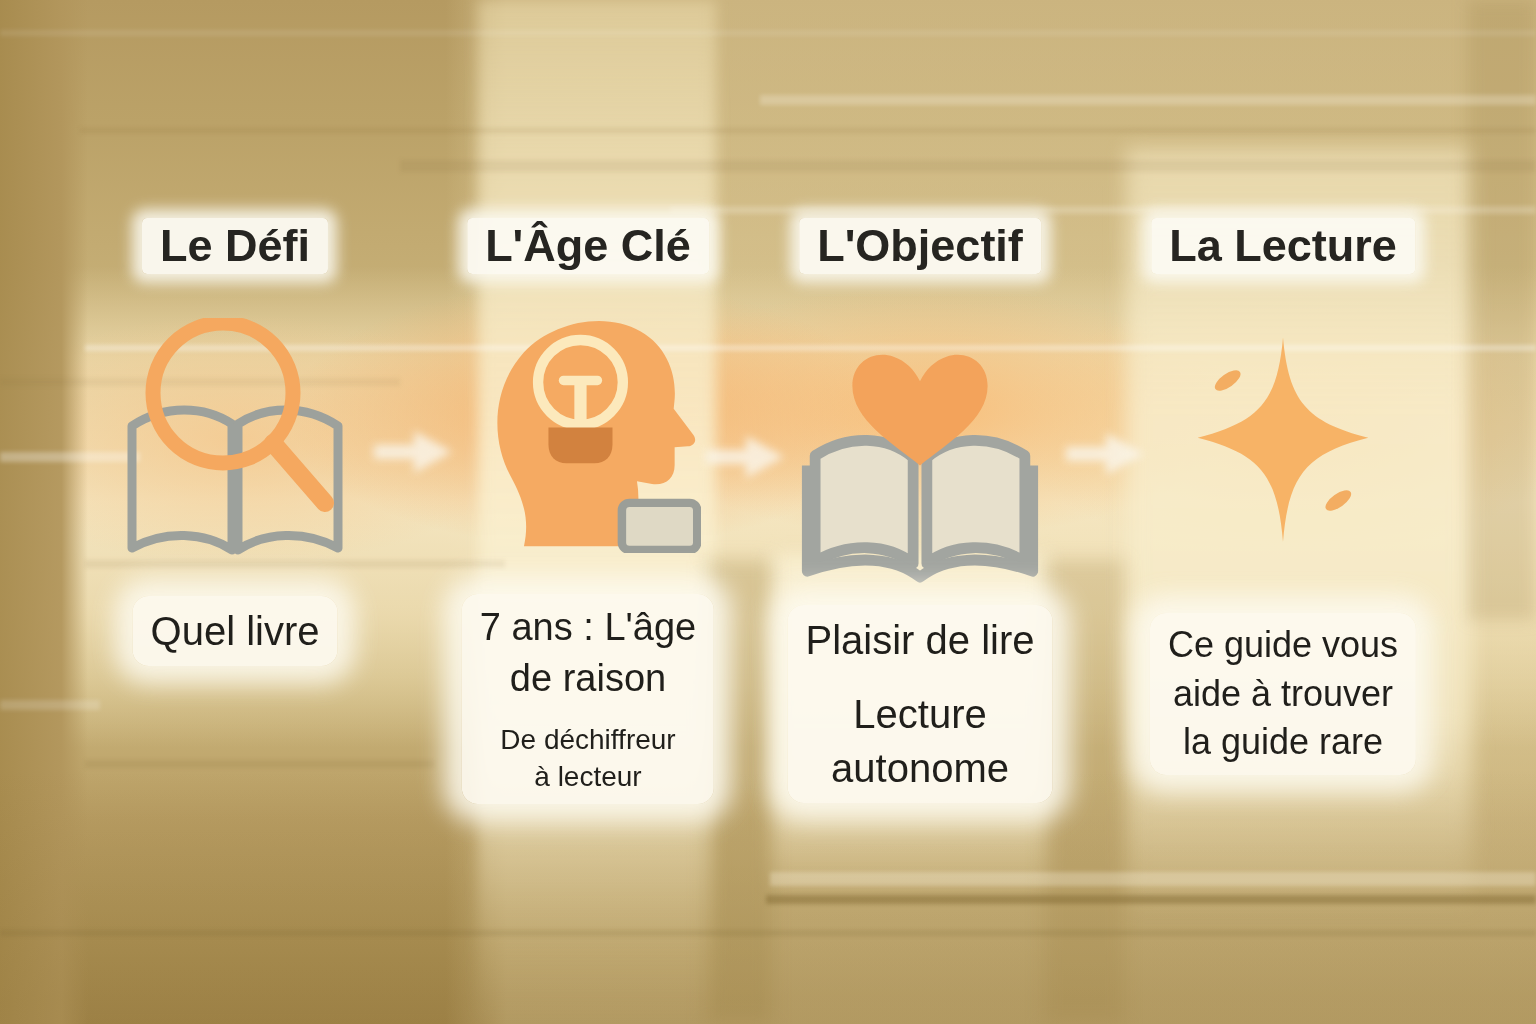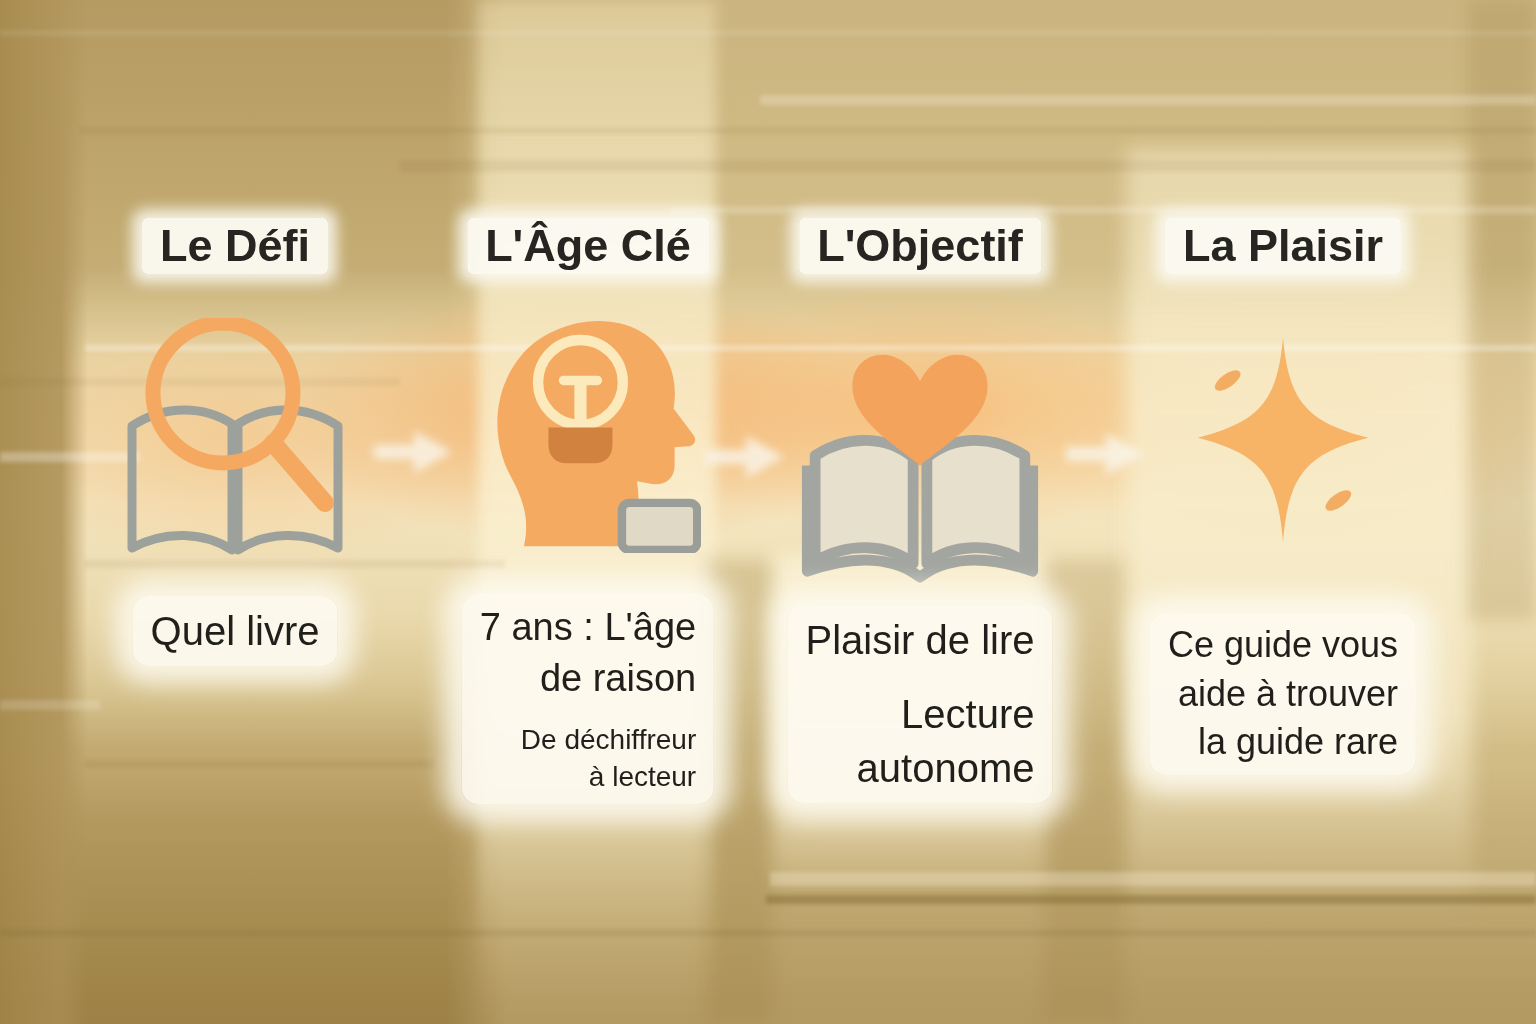--- a/index.html
+++ b/index.html
@@ -43,21 +43,21 @@
   .col{position:absolute;top:0;width:0;height:1024px;}
   .col1{left:235px;} .col2{left:588px;} .col3{left:920px;} .col4{left:1283px;}
 
   .hdr{position:absolute;top:218px;left:50%;transform:translateX(-50%);
     white-space:nowrap;font-size:45px;font-weight:600;color:#262521;line-height:1.1;
     background:rgba(252,250,242,.95);padding:3px 18px;border-radius:5px;
     box-shadow:0 0 14px 9px rgba(252,250,242,.85);}
   .icon{position:absolute;left:50%;transform:translateX(-50%);}
 
   .caption{position:absolute;left:50%;transform:translateX(-50%);
-    text-align:right;color:#201f1b;font-weight:500;line-height:1.35;white-space:nowrap;
+    text-align:center;color:#201f1b;font-weight:500;line-height:1.35;white-space:nowrap;
     background:rgba(253,250,240,.93);border-radius:16px;padding:8px 18px;
     box-shadow:0 0 24px 18px rgba(253,250,240,.85);}
   .caption .sub{margin-top:14px;}
   .col1 .caption{top:596px;font-size:40px;}
   .col2 .caption{top:594px;font-size:38px;}
   .col2 .caption .sub{font-size:28px;margin-top:16px;}
   .col3 .caption{top:605px;font-size:40px;}
   .col3 .caption .sub{margin-top:20px;}
   .col4 .caption{top:613px;font-size:36px;}
 
@@ -152,21 +152,21 @@
     <div class="caption">
       <div>Plaisir de lire</div>
       <div class="sub">
         <div>Lecture</div>
         <div>autonome</div>
       </div>
     </div>
   </div>
 
   <div class="col col4">
-    <div class="hdr">La Plaisir</div>
+    <div class="hdr">La Lecture</div>
     <svg class="icon" style="top:328px;" width="200" height="225" viewBox="0 0 210 240">
       <path d="M105 10 C111 78 130 100 196 117 C130 134 111 156 105 228 C99 156 80 134 14 117 C80 100 99 78 105 10 Z" fill="#f7b366"></path>
       <ellipse cx="46" cy="56" rx="16" ry="7" fill="#f3ad62" transform="rotate(-35 46 56)"></ellipse>
       <ellipse cx="164" cy="184" rx="16" ry="7" fill="#f3ad62" transform="rotate(-35 164 184)"></ellipse>
     </svg>
     <div class="caption">
       <div>Ce guide vous</div>
       <div>aide à trouver</div>
       <div>la guide rare</div>
     </div>

